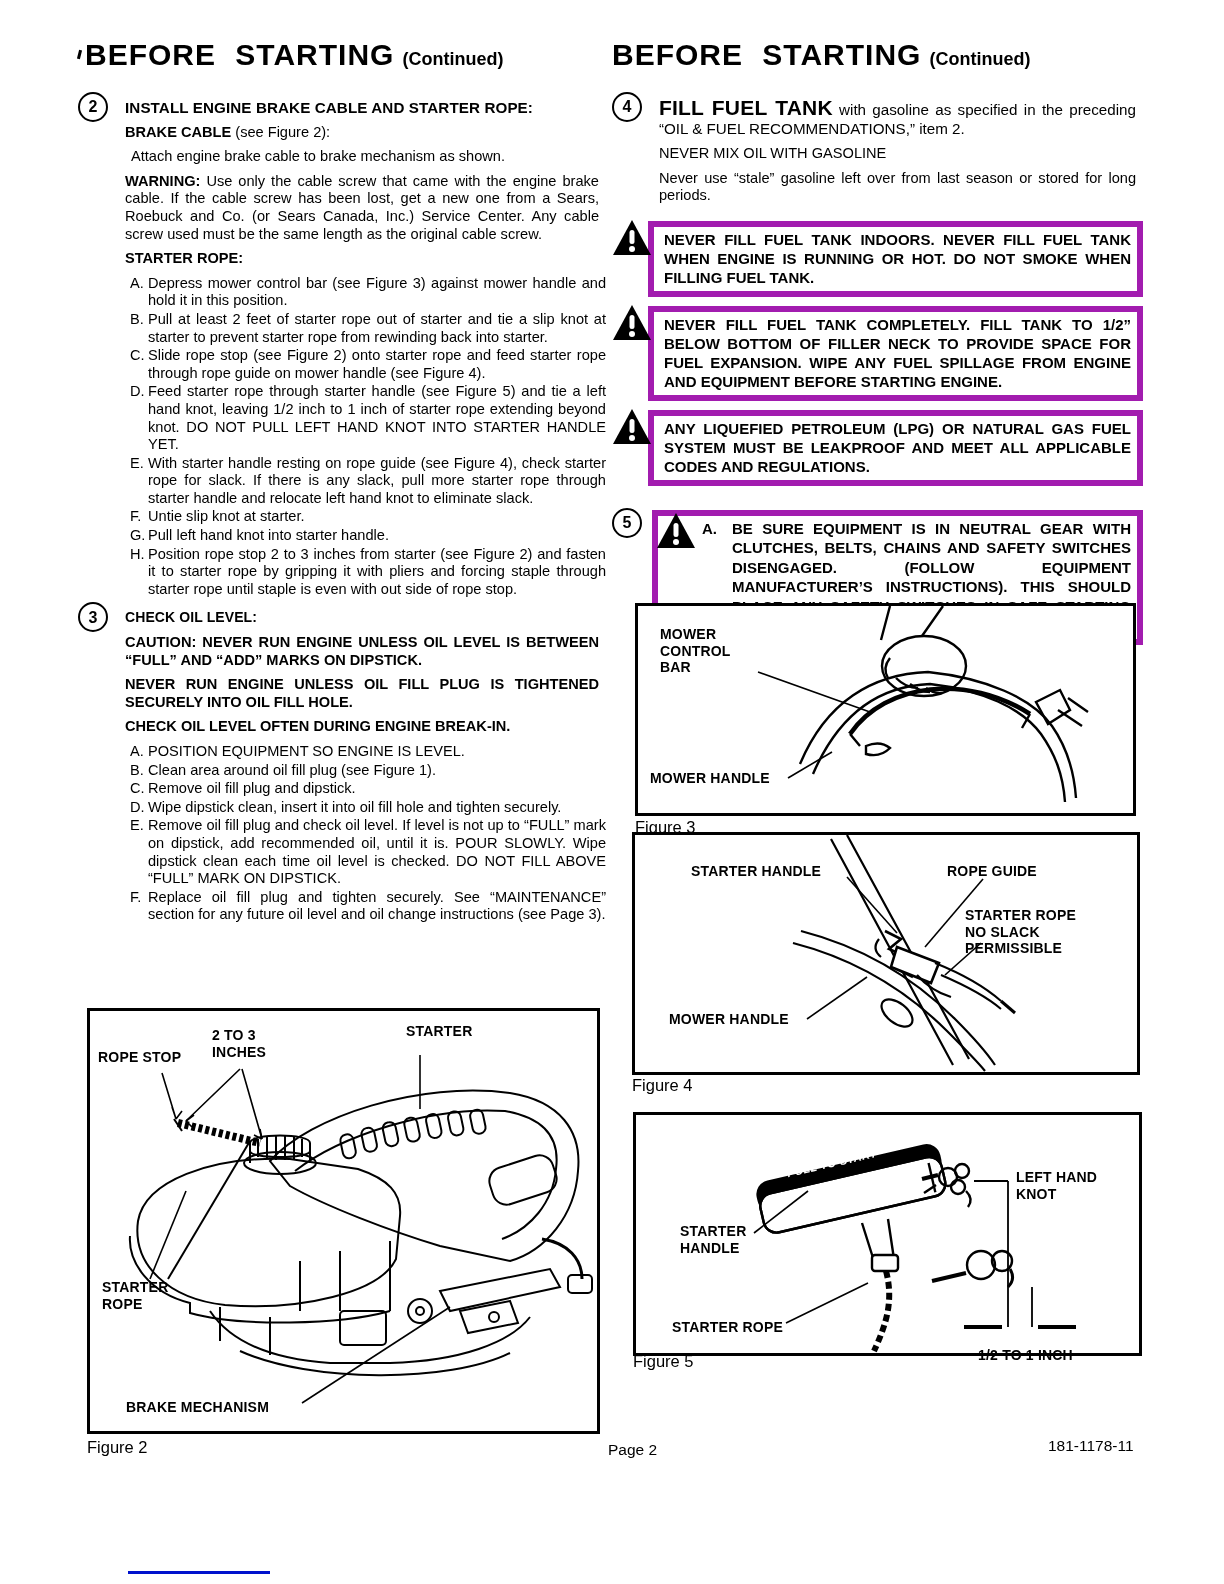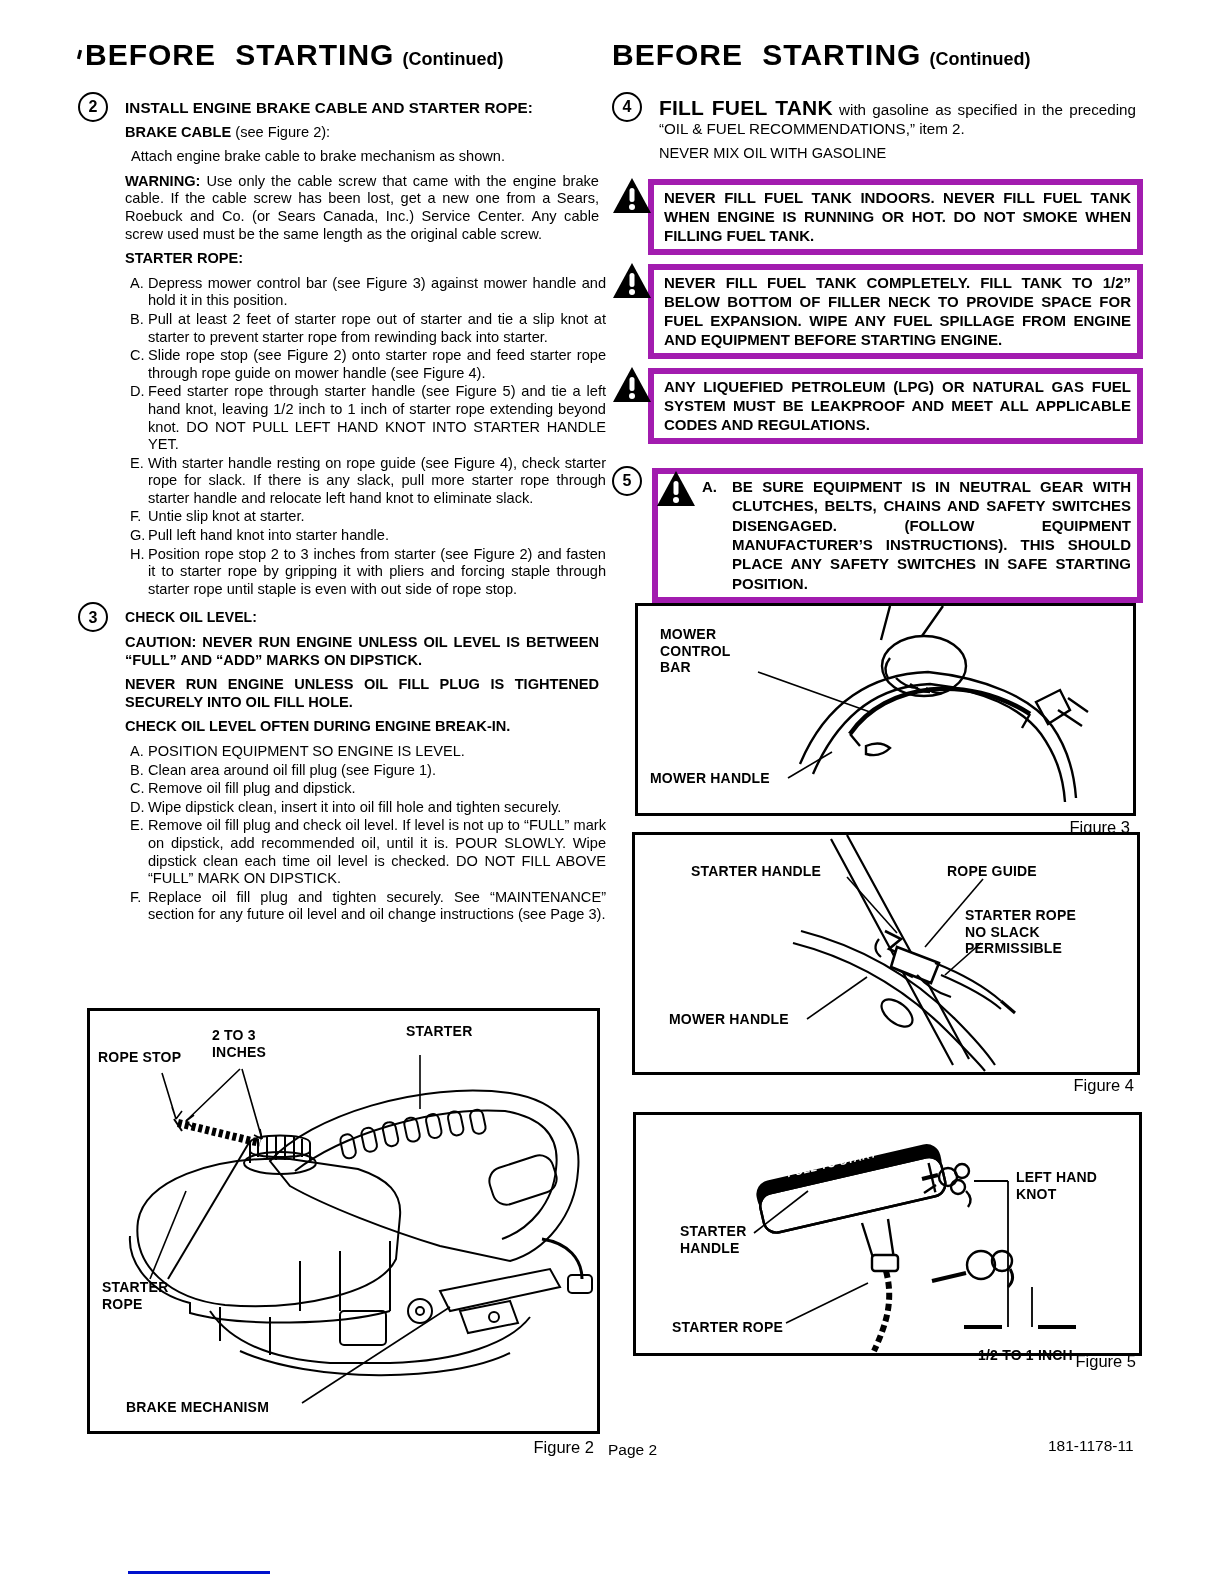--- a/index.html
+++ b/index.html
@@ -42,21 +42,21 @@
   .warn-tri{
     position:absolute;left:0px;top:-2px;width:40px;height:38px;z-index:2;
   }
   .w5 .warnbox{padding-left:44px;line-height:19.4px;}
   .w5 .warn-tri{left:4px;top:2px;}
   .wstep{display:flex;}
   .wstep .ltr{flex:none;width:30px;}
   .wstep .stx{flex:1;text-align:justify;}
   
   .figbox{position:absolute;border:3px solid #000;background:#fff;}
-  .figcap{position:absolute;font-size:16.5px;text-align:right;}
+  .figcap{position:absolute;font-size:16.5px;text-align:left;}
   .figlabel{position:absolute;font-size:14px;font-weight:bold;letter-spacing:0.2px;line-height:16.5px;}
   .figsvg{position:absolute;left:0;top:0;width:100%;height:100%;}
   .pull-label{
     position:absolute;font-size:11px;font-style:italic;font-weight:bold;color:#fff;
     transform:rotate(-13deg);letter-spacing:0.5px;white-space:nowrap;
   }
   
   .footer-item{position:absolute;font-size:15.5px;}
   .blue-line{position:absolute;height:3px;}
 </style>
@@ -219,20 +219,21 @@
     <span class="main">BEFORE STARTING</span><span class="cont">(Continued)</span>
   </div>
 
   <div class="textcol" style="left:612px;top:88px;width:531px;">
 
     <div class="sec">
       <span class="num">4</span>
       <div class="secbody">
         <p class="just"><span class="bigtitle">FILL FUEL TANK</span><span style="font-size:15.2px;"> with gasoline as specified in the preceding “OIL &amp; FUEL RECOMMENDATIONS,” item 2.</span></p>
         <p class="gap4">NEVER MIX OIL WITH GASOLINE</p>
+        <p class="gap6 just">Never use “stale” gasoline left over from last season or stored for long periods.</p>
       </div>
     </div>
 
     <div class="warnrow">
       <svg class="warn-tri" viewBox="0 0 40 38">
         <polygon points="20,1 39,36 1,36" fill="#000"></polygon>
         <rect x="17.5" y="11" width="5" height="14" rx="2.5" fill="#fff"></rect>
         <circle cx="20" cy="30" r="3" fill="#fff"></circle>
       </svg>
       <div class="warnbox">NEVER FILL FUEL TANK INDOORS. NEVER FILL FUEL TANK WHEN ENGINE IS RUNNING OR HOT. DO NOT SMOKE WHEN FILLING FUEL TANK.</div>

